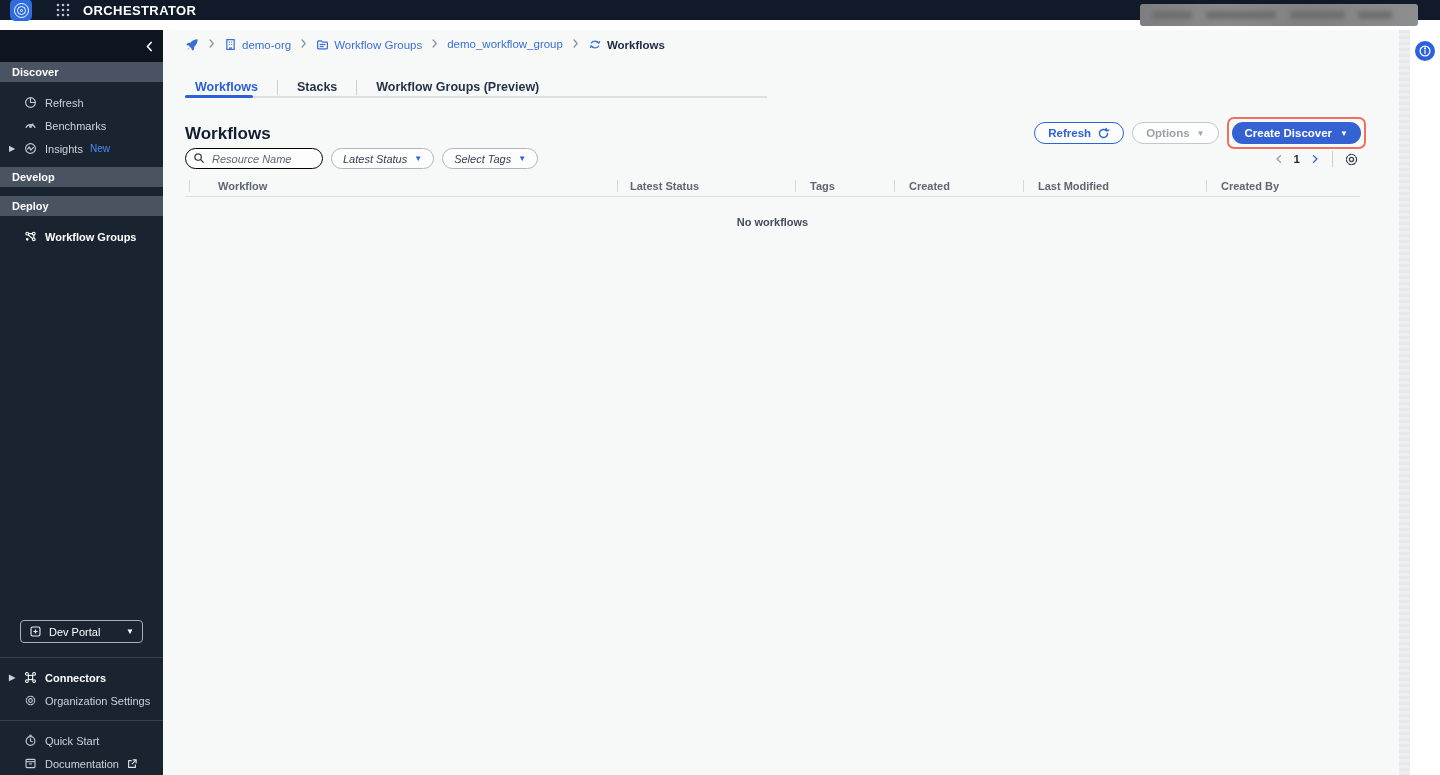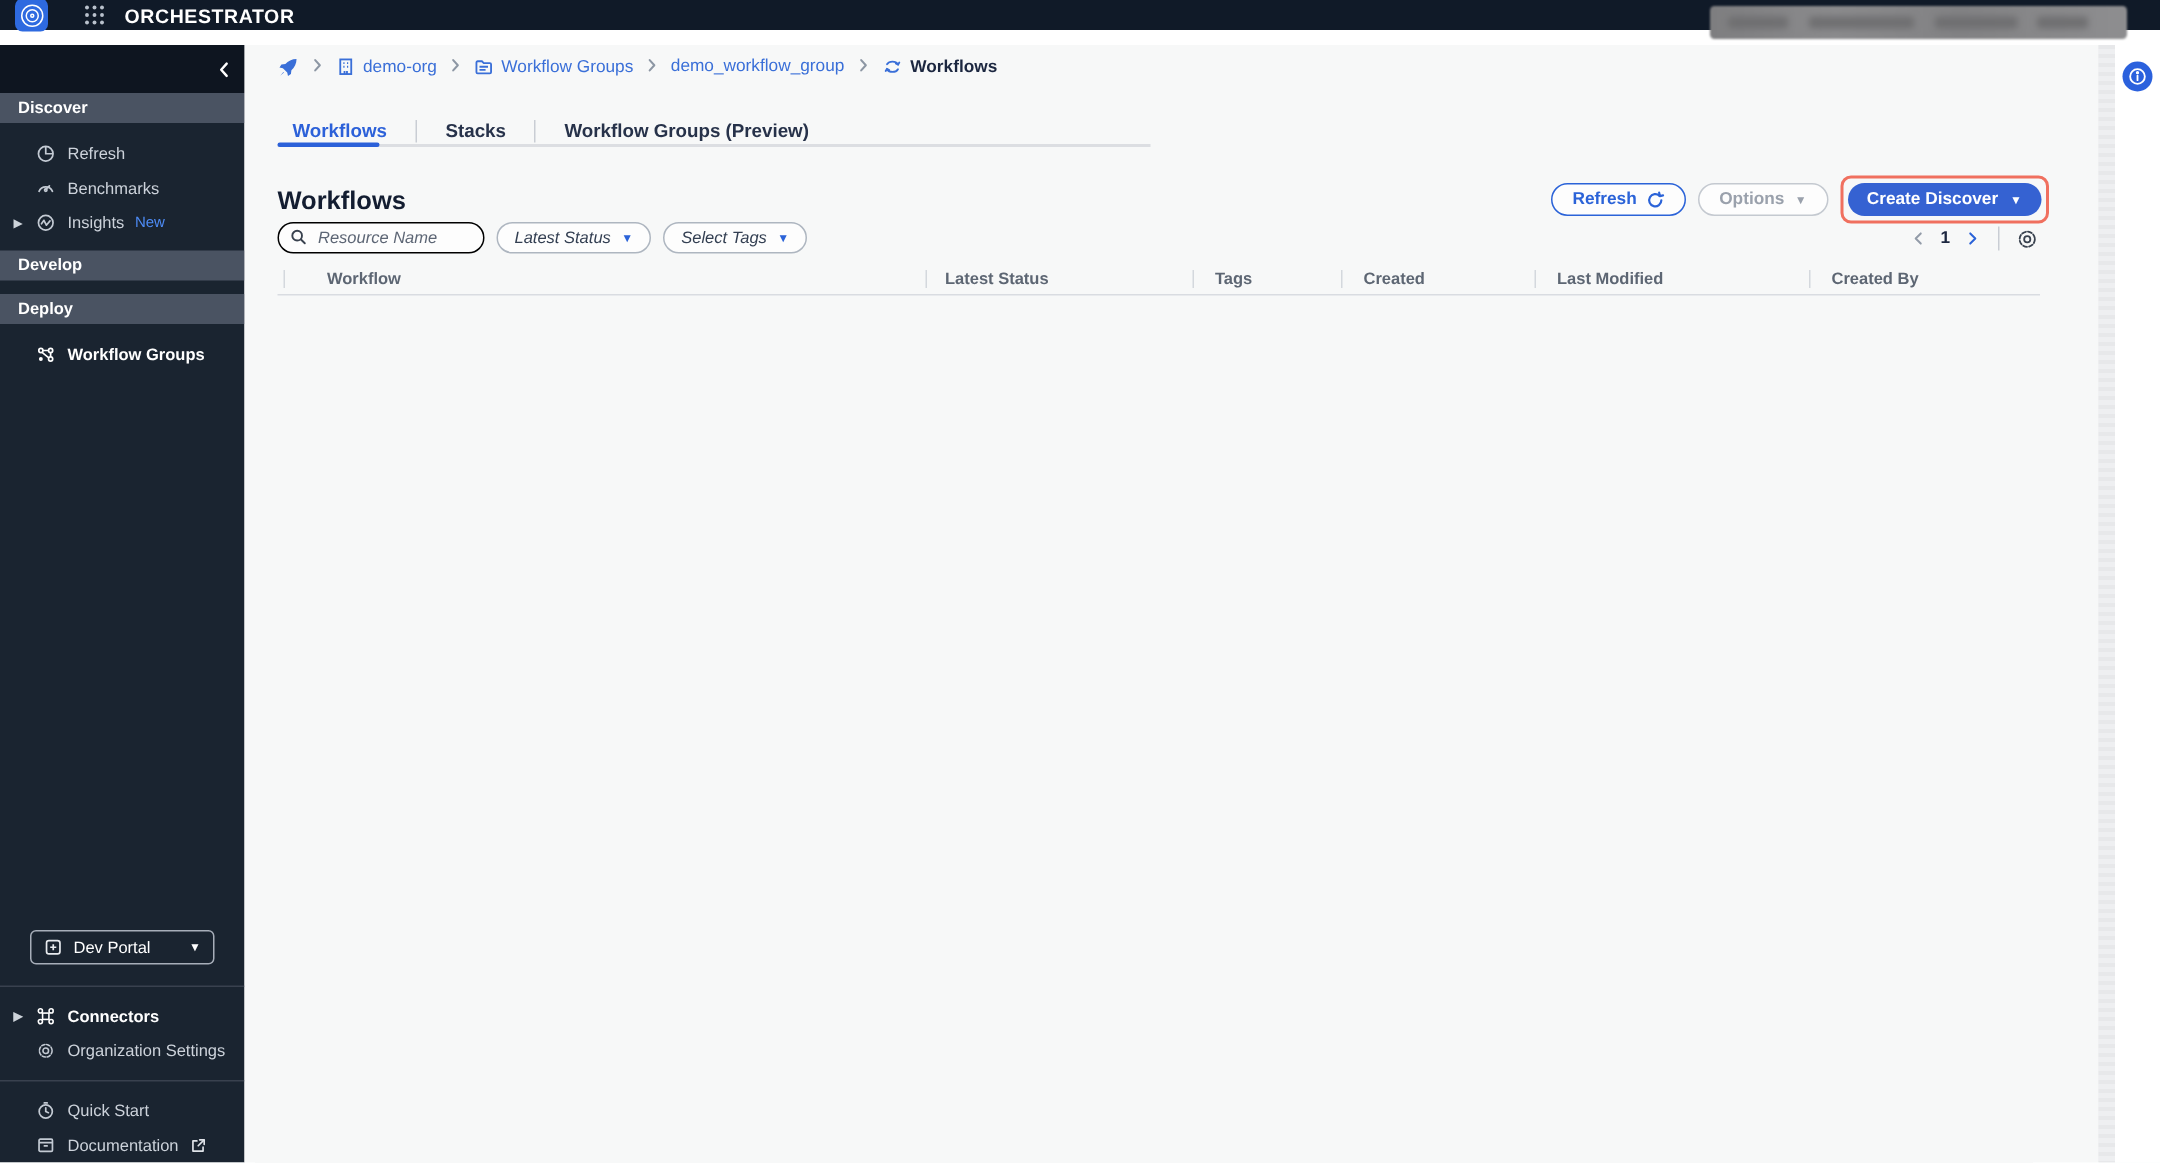--- a/index.html
+++ b/index.html
@@ -430,20 +430,21 @@
       <span class="th-div" style="left:610px"></span>
       <span class="th" style="left:625px">Tags</span>
       <span class="th-div" style="left:709px"></span>
       <span class="th" style="left:724px">Created</span>
       <span class="th-div" style="left:838px"></span>
       <span class="th" style="left:853px">Last Modified</span>
       <span class="th-div" style="left:1021px"></span>
       <span class="th" style="left:1036px">Created By</span>
     </div>
 
+    <div class="empty-state">No workflows</div>
   </div>
 
   <div class="scroll-strip"></div>
   <div class="right-col"></div>
   <div class="info-btn">
     <span>
       <svg width="14" height="14" viewBox="0 0 16 16" fill="none" stroke="#fff" stroke-width="1.4" stroke-linecap="round">
           <circle cx="8" cy="8" r="5.6"></circle>
           <line x1="8" y1="7.4" x2="8" y2="10.8"></line>
           <circle cx="8" cy="5.1" r=".55" fill="#fff"></circle>

